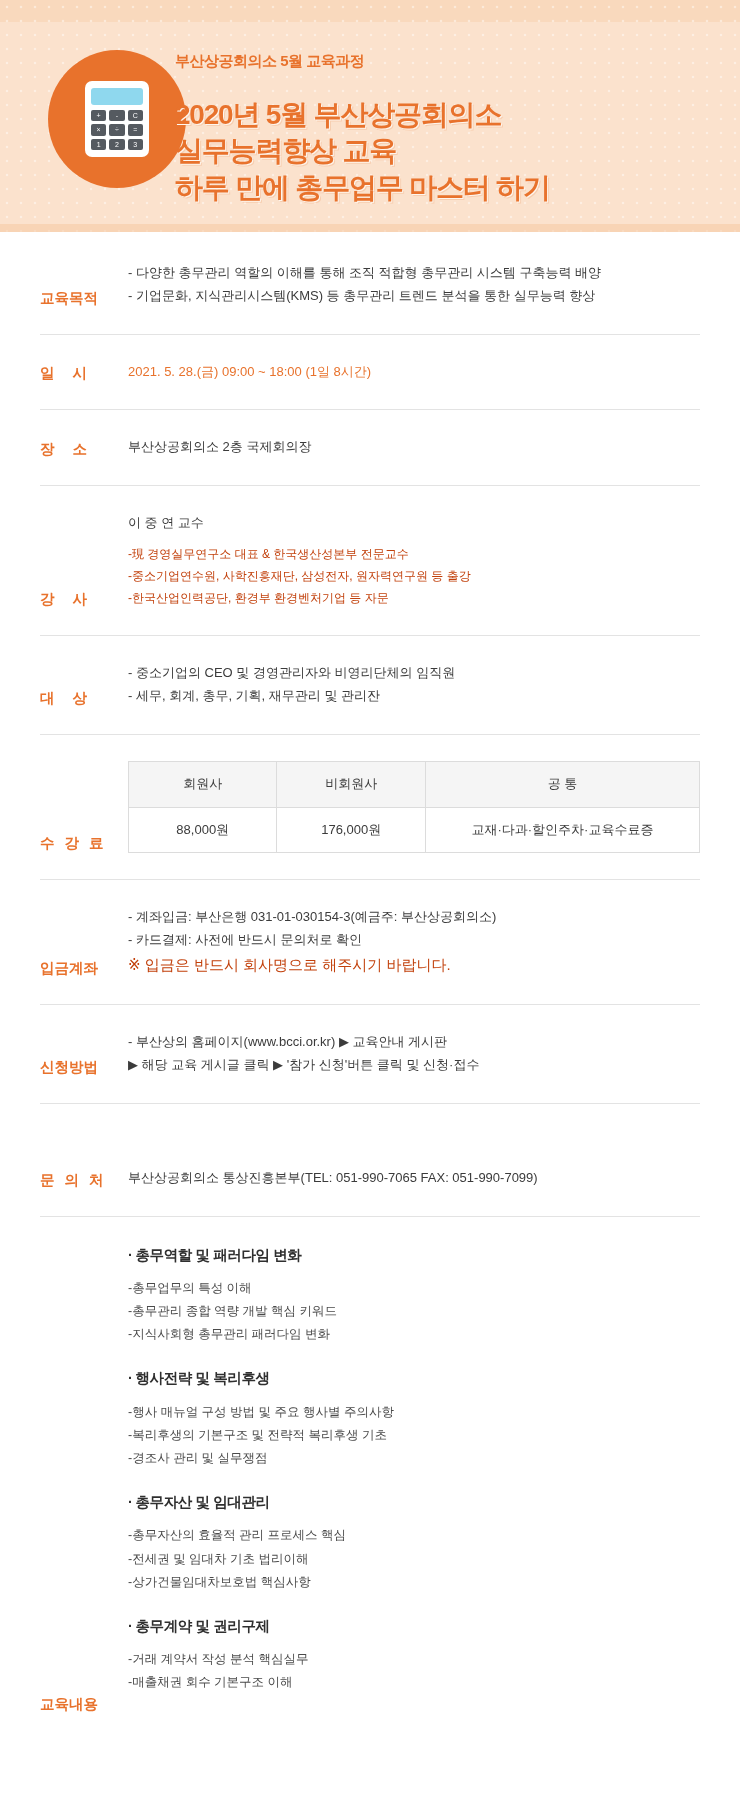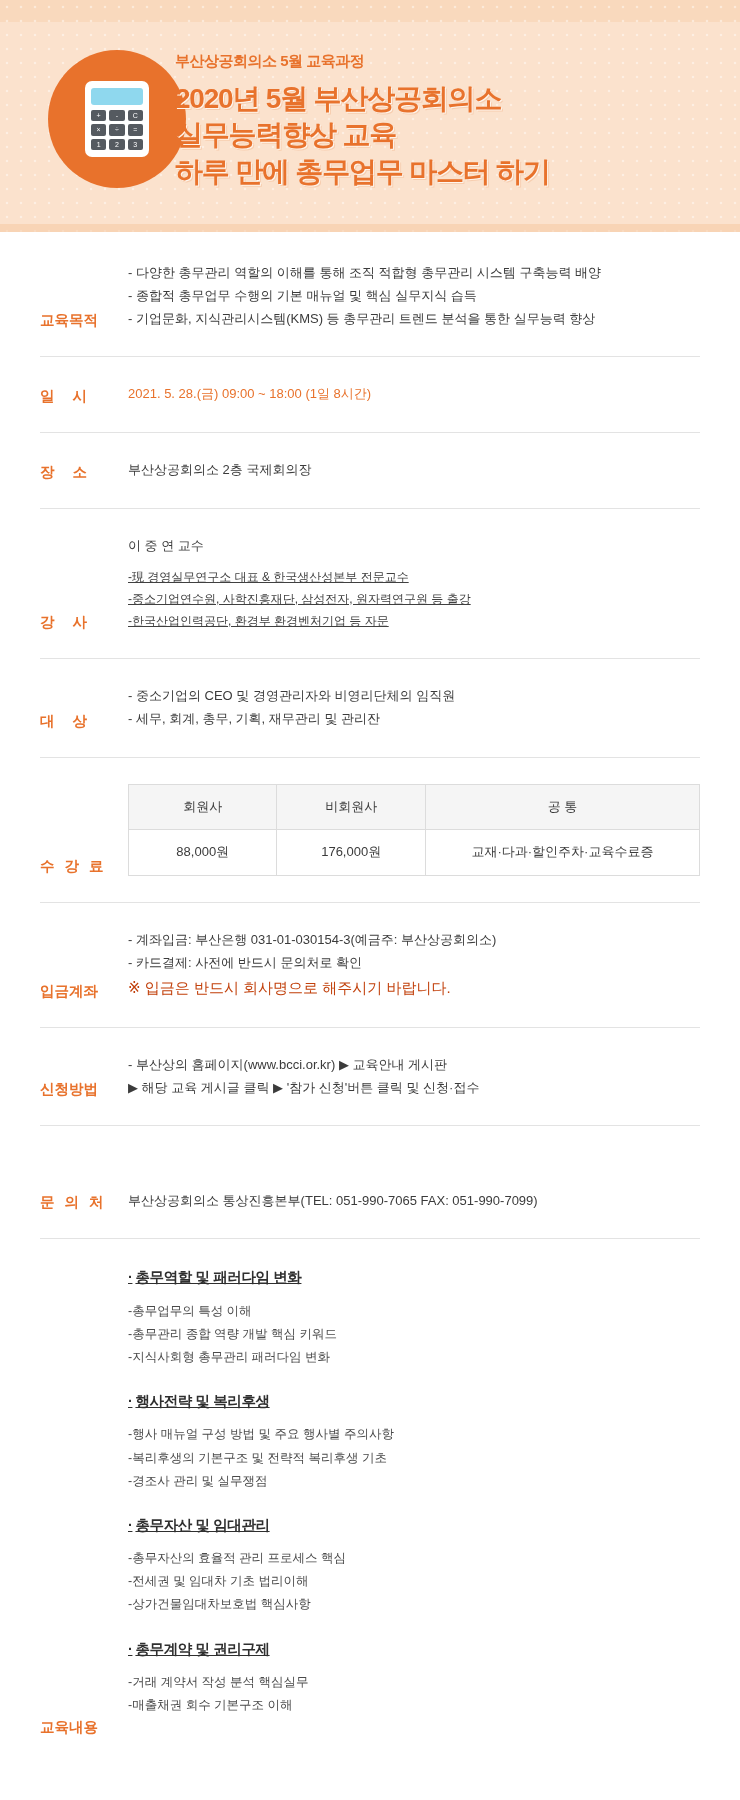--- a/index.html
+++ b/index.html
@@ -94,21 +94,21 @@
     position: absolute;
     left: 175px;
     top: 52px;
     right: 20px;
   }
   .hdr-kicker {
     color: #e8722c;
     font-size: 15px;
     font-weight: bold;
     letter-spacing: -0.5px;
-    margin-bottom: 10px;
+    margin-bottom: 26px;
   }
   .hdr-title {
     color: #e8722c;
     font-size: 28px;
     font-weight: bold;
     line-height: 1.30;
     letter-spacing: -1.2px;
     text-shadow:
       1px 1px 0 #fff6ee,
       2px 2px 0 rgba(232,114,44,.18);
@@ -143,23 +143,22 @@
   .body-col .ln { white-space: nowrap; }
   .hr {
     border: none;
     border-top: 1px solid #e3e3e3;
     margin: 0 0 26px 0;
   }
   .accent-text { color: #e8722c; }
   .sub-list {
     margin-top: 8px;
     font-size: 12px;
-    color: #404040;
+    color: #c2410c;
     line-height: 1.85;
-    text-decoration: underline;
   }
   .note {
     color: #c2410c;
     font-size: 15px;
   }
 
   
   table.fee {
     width: 100%;
     border-collapse: collapse;
@@ -181,21 +180,20 @@
   .col-c { width: 48%; }
 
   
   .curr-block { margin-bottom: 20px; }
   .curr-head {
     font-size: 14.5px;
     font-weight: bold;
     color: #2f2f2f;
     margin-bottom: 9px;
     letter-spacing: -0.4px;
-    text-decoration: underline;
   }
   .curr-head .bullet { color: #2f2f2f; margin-right: 3px; }
   .curr-item {
     font-size: 12.5px;
     color: #4a4a4a;
     line-height: 1.85;
   }
 </style>
 </head>
 <body>
@@ -232,21 +230,20 @@
       </div>
     </div>
   </div>
 
   <div class="content">
 
     <div class="row">
       <div class="label">교육목적</div>
       <div class="body-col">
         <div class="ln">- 다양한 총무관리 역할의 이해를 통해 조직 적합형 총무관리 시스템 구축능력 배양</div>
-        <div class="ln">- 종합적 총무업무 수행의 기본 매뉴얼 및 핵심 실무지식 습득</div>
         <div class="ln">- 기업문화, 지식관리시스템(KMS) 등 총무관리 트렌드 분석을 통한 실무능력 향상</div>
       </div>
     </div>
     <hr class="hr">
 
     <div class="row">
       <div class="label spread">일     시</div>
       <div class="body-col accent-text">2021. 5. 28.(금) 09:00 ~ 18:00 (1일 8시간)</div>
     </div>
     <hr class="hr">

